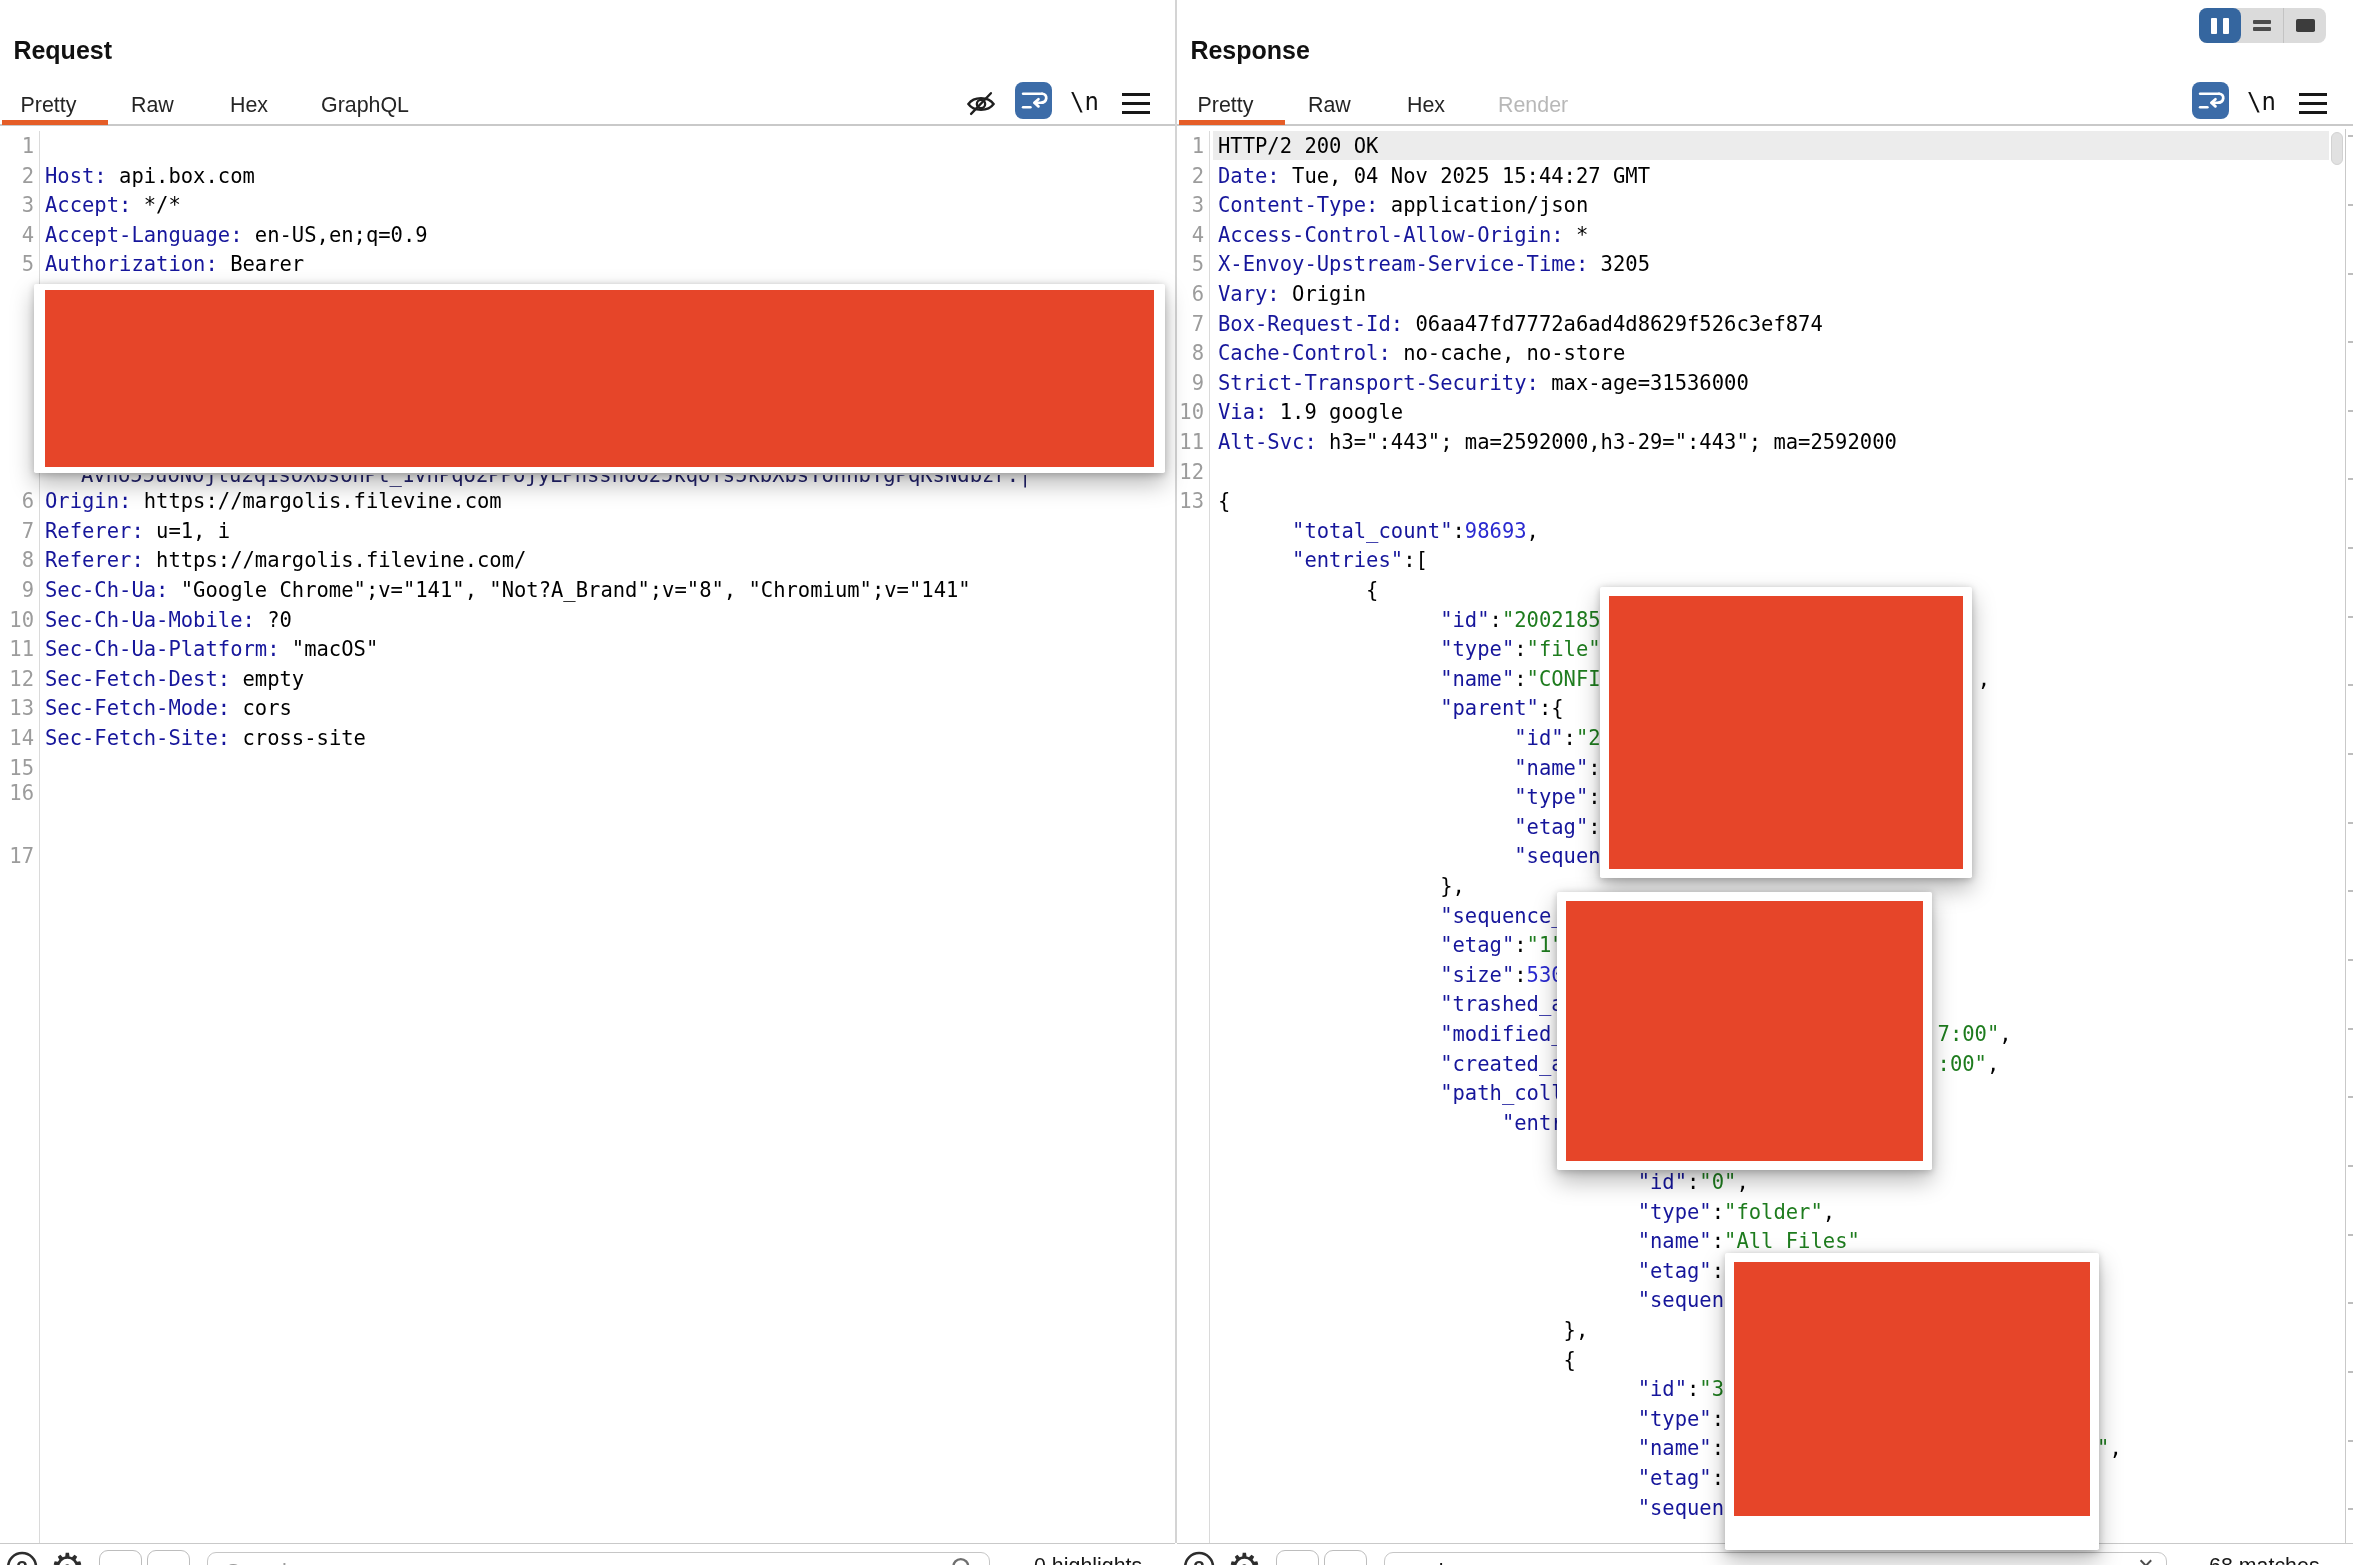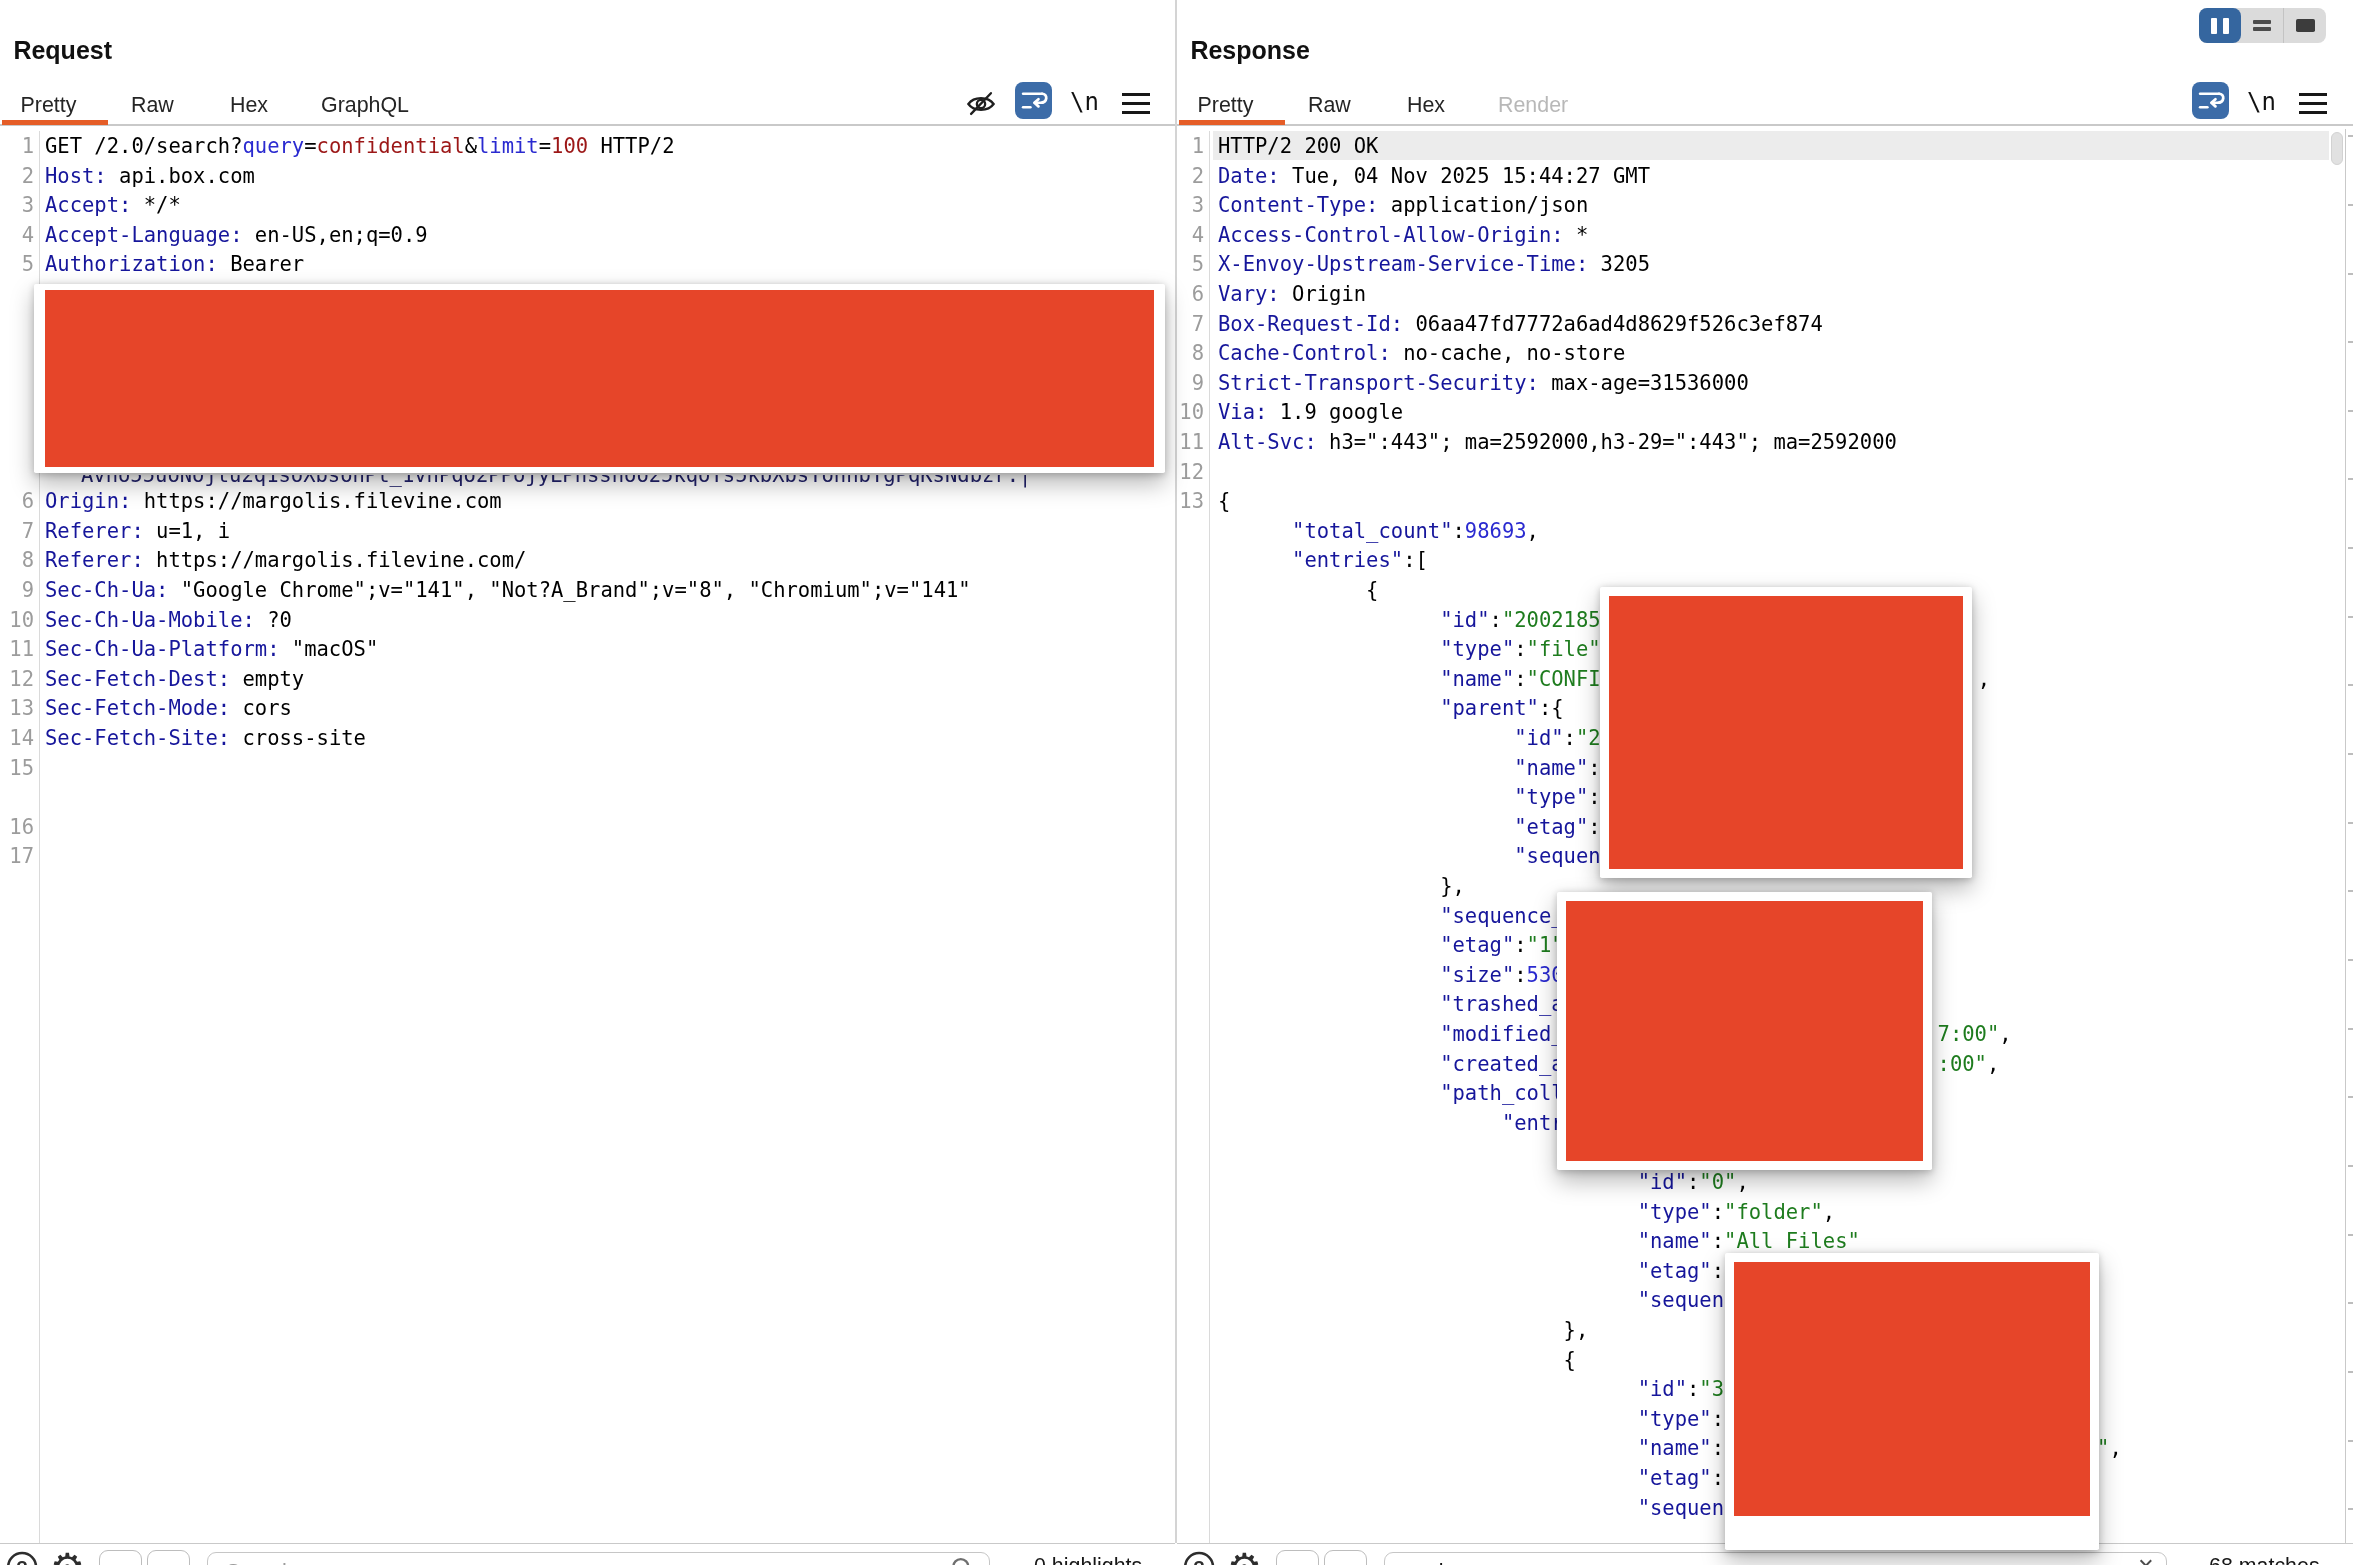--- a/index.html
+++ b/index.html
@@ -123,21 +123,20 @@
     <span class="burger" style="left:1122px">
         <div></div>
         <div></div>
         <div></div>
       </span>
 
     <div class="gutter-line" style="left:39px"></div>
     <div class="code" id="req-code">
         <div class="code-line" style="top: 0px;">
           <span class="lnum">1</span>
-          <span class="segs"><span class="c-p">GET /2.0/search?</span><span class="c-n">query</span><span class="c-p">=</span><span class="c-v">confidential</span><span class="c-p">&amp;</span><span class="c-n">limit</span><span class="c-p">=</span><span class="c-v">100</span><span class="c-p"> HTTP/2</span></span>
         </div>
         <div class="code-line" style="top: 30px;">
           <span class="lnum">2</span>
           <span class="segs"><span class="c-k">Host:</span><span class="c-p"> api.box.com</span></span>
         </div>
         <div class="code-line" style="top: 59px;">
           <span class="lnum">3</span>
           <span class="segs"><span class="c-k">Accept:</span><span class="c-p"> */*</span></span>
         </div>
         <div class="code-line" style="top: 89px;">
@@ -180,21 +179,21 @@
           <span class="lnum">13</span>
           <span class="segs"><span class="c-k">Sec-Fetch-Mode:</span><span class="c-p"> cors</span></span>
         </div>
         <div class="code-line" style="top: 592px;">
           <span class="lnum">14</span>
           <span class="segs"><span class="c-k">Sec-Fetch-Site:</span><span class="c-p"> cross-site</span></span>
         </div>
         <div class="code-line" style="top: 622px;">
           <span class="lnum">15</span>
         </div>
-        <div class="code-line" style="top: 681px; padding-left: 44px;">
+        <div class="code-line" style="top: 647px; padding-left: 44px;">
           <span class="lnum">16</span>
           <span class="segs"></span>
         </div>
         <div class="code-line" style="top: 710px;">
           <span class="lnum">17</span>
           <span class="segs"></span>
         </div>
       </div>
 
     <div class="redaction" style="left:34px; top:284px; width:1131px; height:189px; padding:6.2px 10.7px;">

